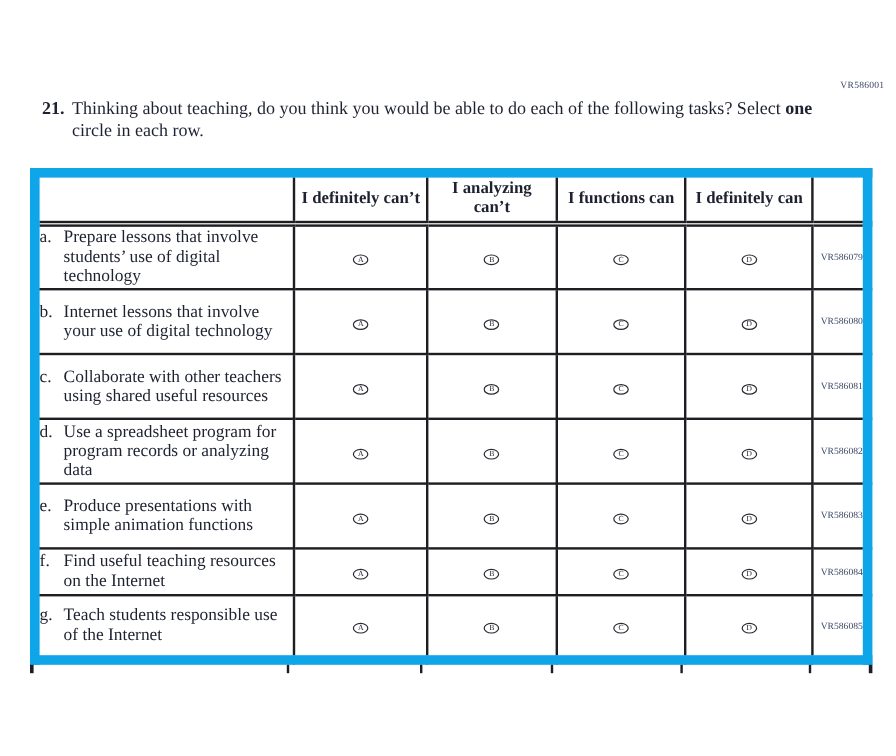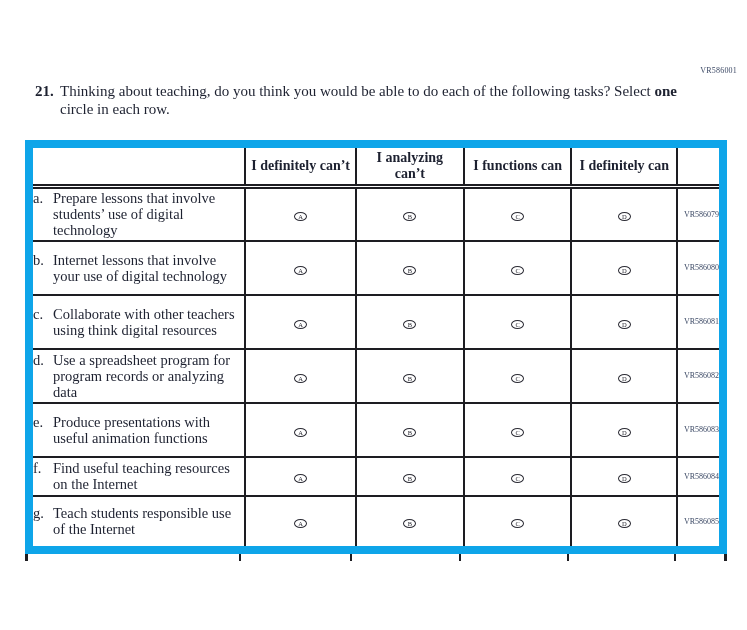--- a/index.html
+++ b/index.html
@@ -167,21 +167,21 @@
             <td class="opt"><span class="bubble">A</span></td>
             <td class="opt"><span class="bubble">B</span></td>
             <td class="opt"><span class="bubble">C</span></td>
             <td class="opt"><span class="bubble">D</span></td>
             <td class="code">VR586080</td>
           </tr>
           <tr>
             <td class="stmt">
               <div class="stmt-inner">
                 <span class="row-letter">c.</span>
-                <span class="row-text">Collaborate with other teachers using think digital resources</span>
+                <span class="row-text">Collaborate with other teachers using shared useful resources</span>
               </div>
             </td>
             <td class="opt"><span class="bubble">A</span></td>
             <td class="opt"><span class="bubble">B</span></td>
             <td class="opt"><span class="bubble">C</span></td>
             <td class="opt"><span class="bubble">D</span></td>
             <td class="code">VR586081</td>
           </tr>
           <tr>
             <td class="stmt">
@@ -193,21 +193,21 @@
             <td class="opt"><span class="bubble">A</span></td>
             <td class="opt"><span class="bubble">B</span></td>
             <td class="opt"><span class="bubble">C</span></td>
             <td class="opt"><span class="bubble">D</span></td>
             <td class="code">VR586082</td>
           </tr>
           <tr>
             <td class="stmt">
               <div class="stmt-inner">
                 <span class="row-letter">e.</span>
-                <span class="row-text">Produce presentations with useful animation functions</span>
+                <span class="row-text">Produce presentations with simple animation functions</span>
               </div>
             </td>
             <td class="opt"><span class="bubble">A</span></td>
             <td class="opt"><span class="bubble">B</span></td>
             <td class="opt"><span class="bubble">C</span></td>
             <td class="opt"><span class="bubble">D</span></td>
             <td class="code">VR586083</td>
           </tr>
           <tr class="short">
             <td class="stmt">

